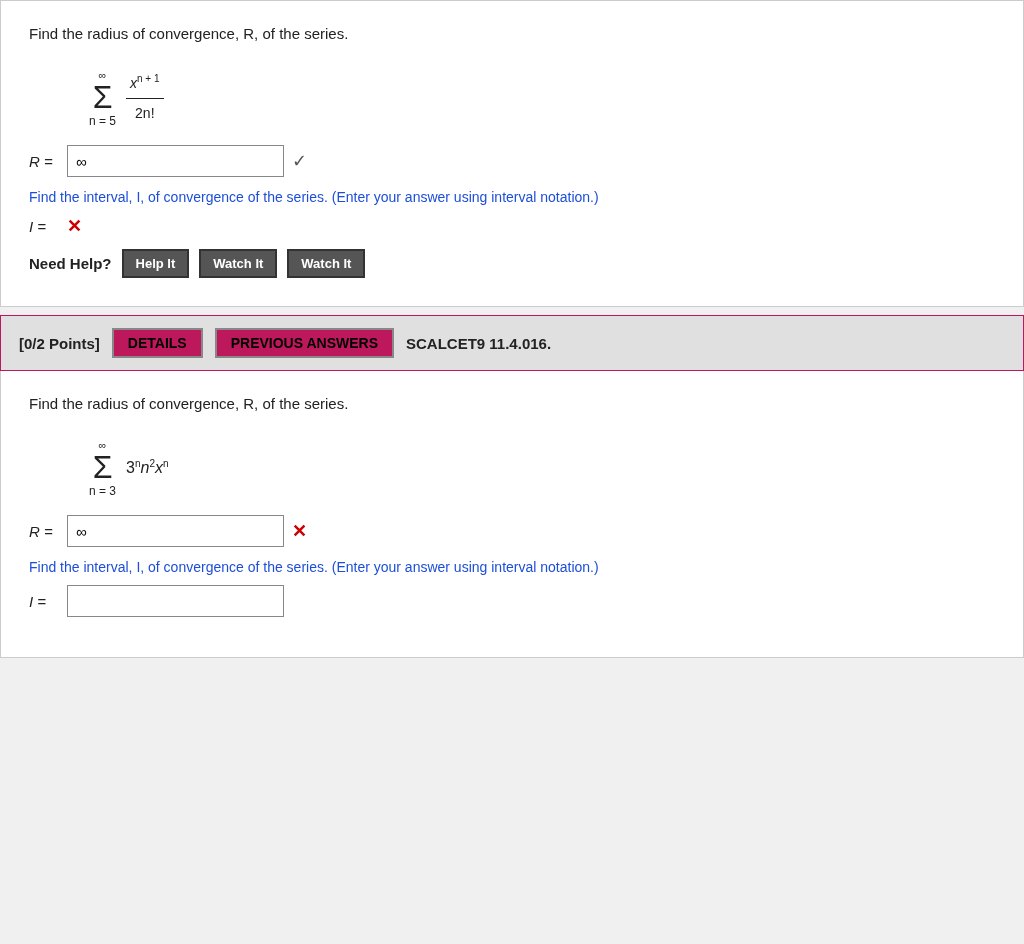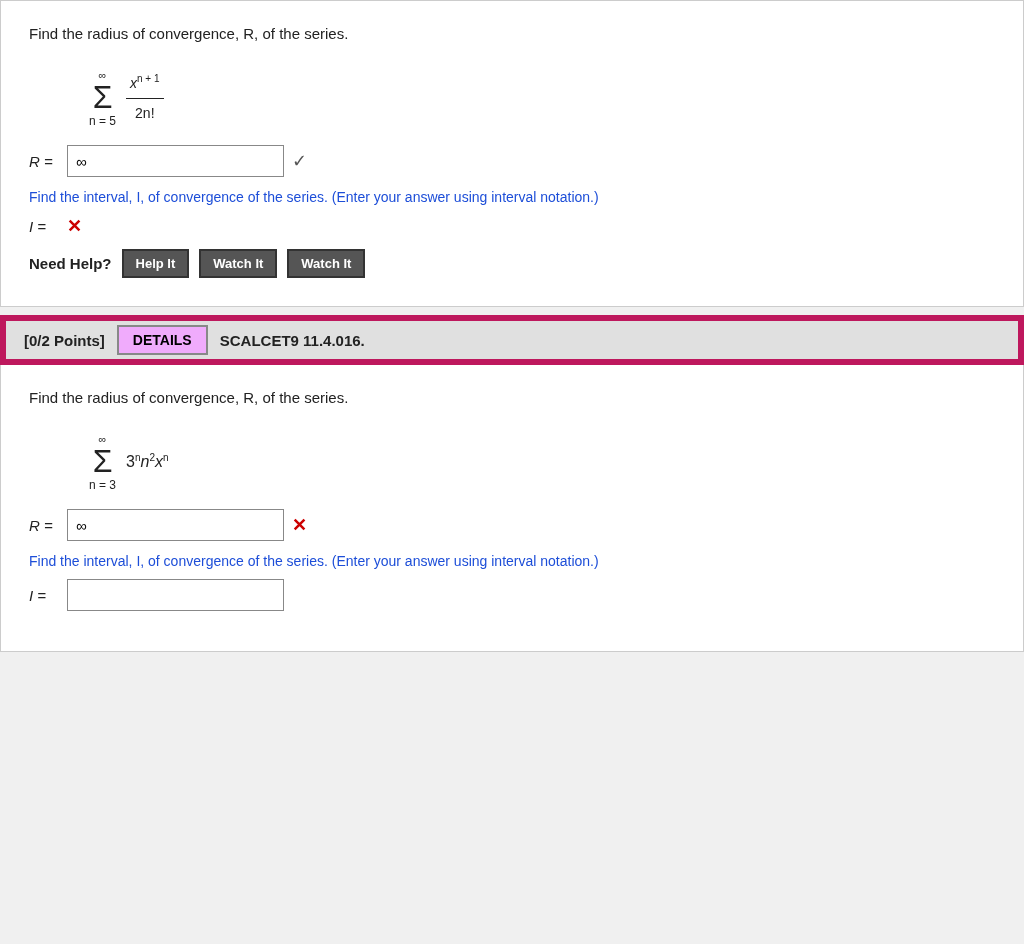--- a/index.html
+++ b/index.html
@@ -108,33 +108,33 @@
       background: #555;
       color: #fff;
       border: 2px solid #333;
       padding: 5px 12px;
       font-size: 13px;
       font-weight: bold;
       cursor: pointer;
     }
     .section-header {
       background: #e0e0e0;
-      padding: 4px 18px;
+      padding: 12px 18px;
       display: flex;
       align-items: center;
       gap: 12px;
-      border: 6px solid #be185d;
+      border: 1px solid #be185d;
       margin-bottom: 0;
     }
     .points-label {
       font-weight: bold;
       font-size: 15px;
     }
     .header-button {
-      background: #f0abfc;
+      background: #be185d;
       border: 2px solid #888;
       padding: 5px 14px;
       font-size: 14px;
       font-weight: bold;
       cursor: pointer;
     }
     .scalcet-label {
       font-weight: bold;
       font-size: 15px;
     }
@@ -190,20 +190,21 @@
     <span class="need-help-label">Need Help?</span>
     <button class="help-button">Help It</button>
     <button class="help-button">Watch It</button>
     <button class="help-button">Watch It</button>
   </div>
 </div>
 
 <div class="section-header">
   <span class="points-label">[0/2 Points]</span>
   <button class="header-button">DETAILS</button>
+  <button class="header-button">PREVIOUS ANSWERS</button>
   <span class="scalcet-label">SCALCET9 11.4.016.</span>
 </div>
 
 <div class="second-problem">
   <p class="problem-title">Find the radius of convergence, R, of the series.</p>
 
   <div class="math-display">
     <div class="sum-container">
       <div class="sigma-block">
         <span class="sigma-sup">∞</span>

